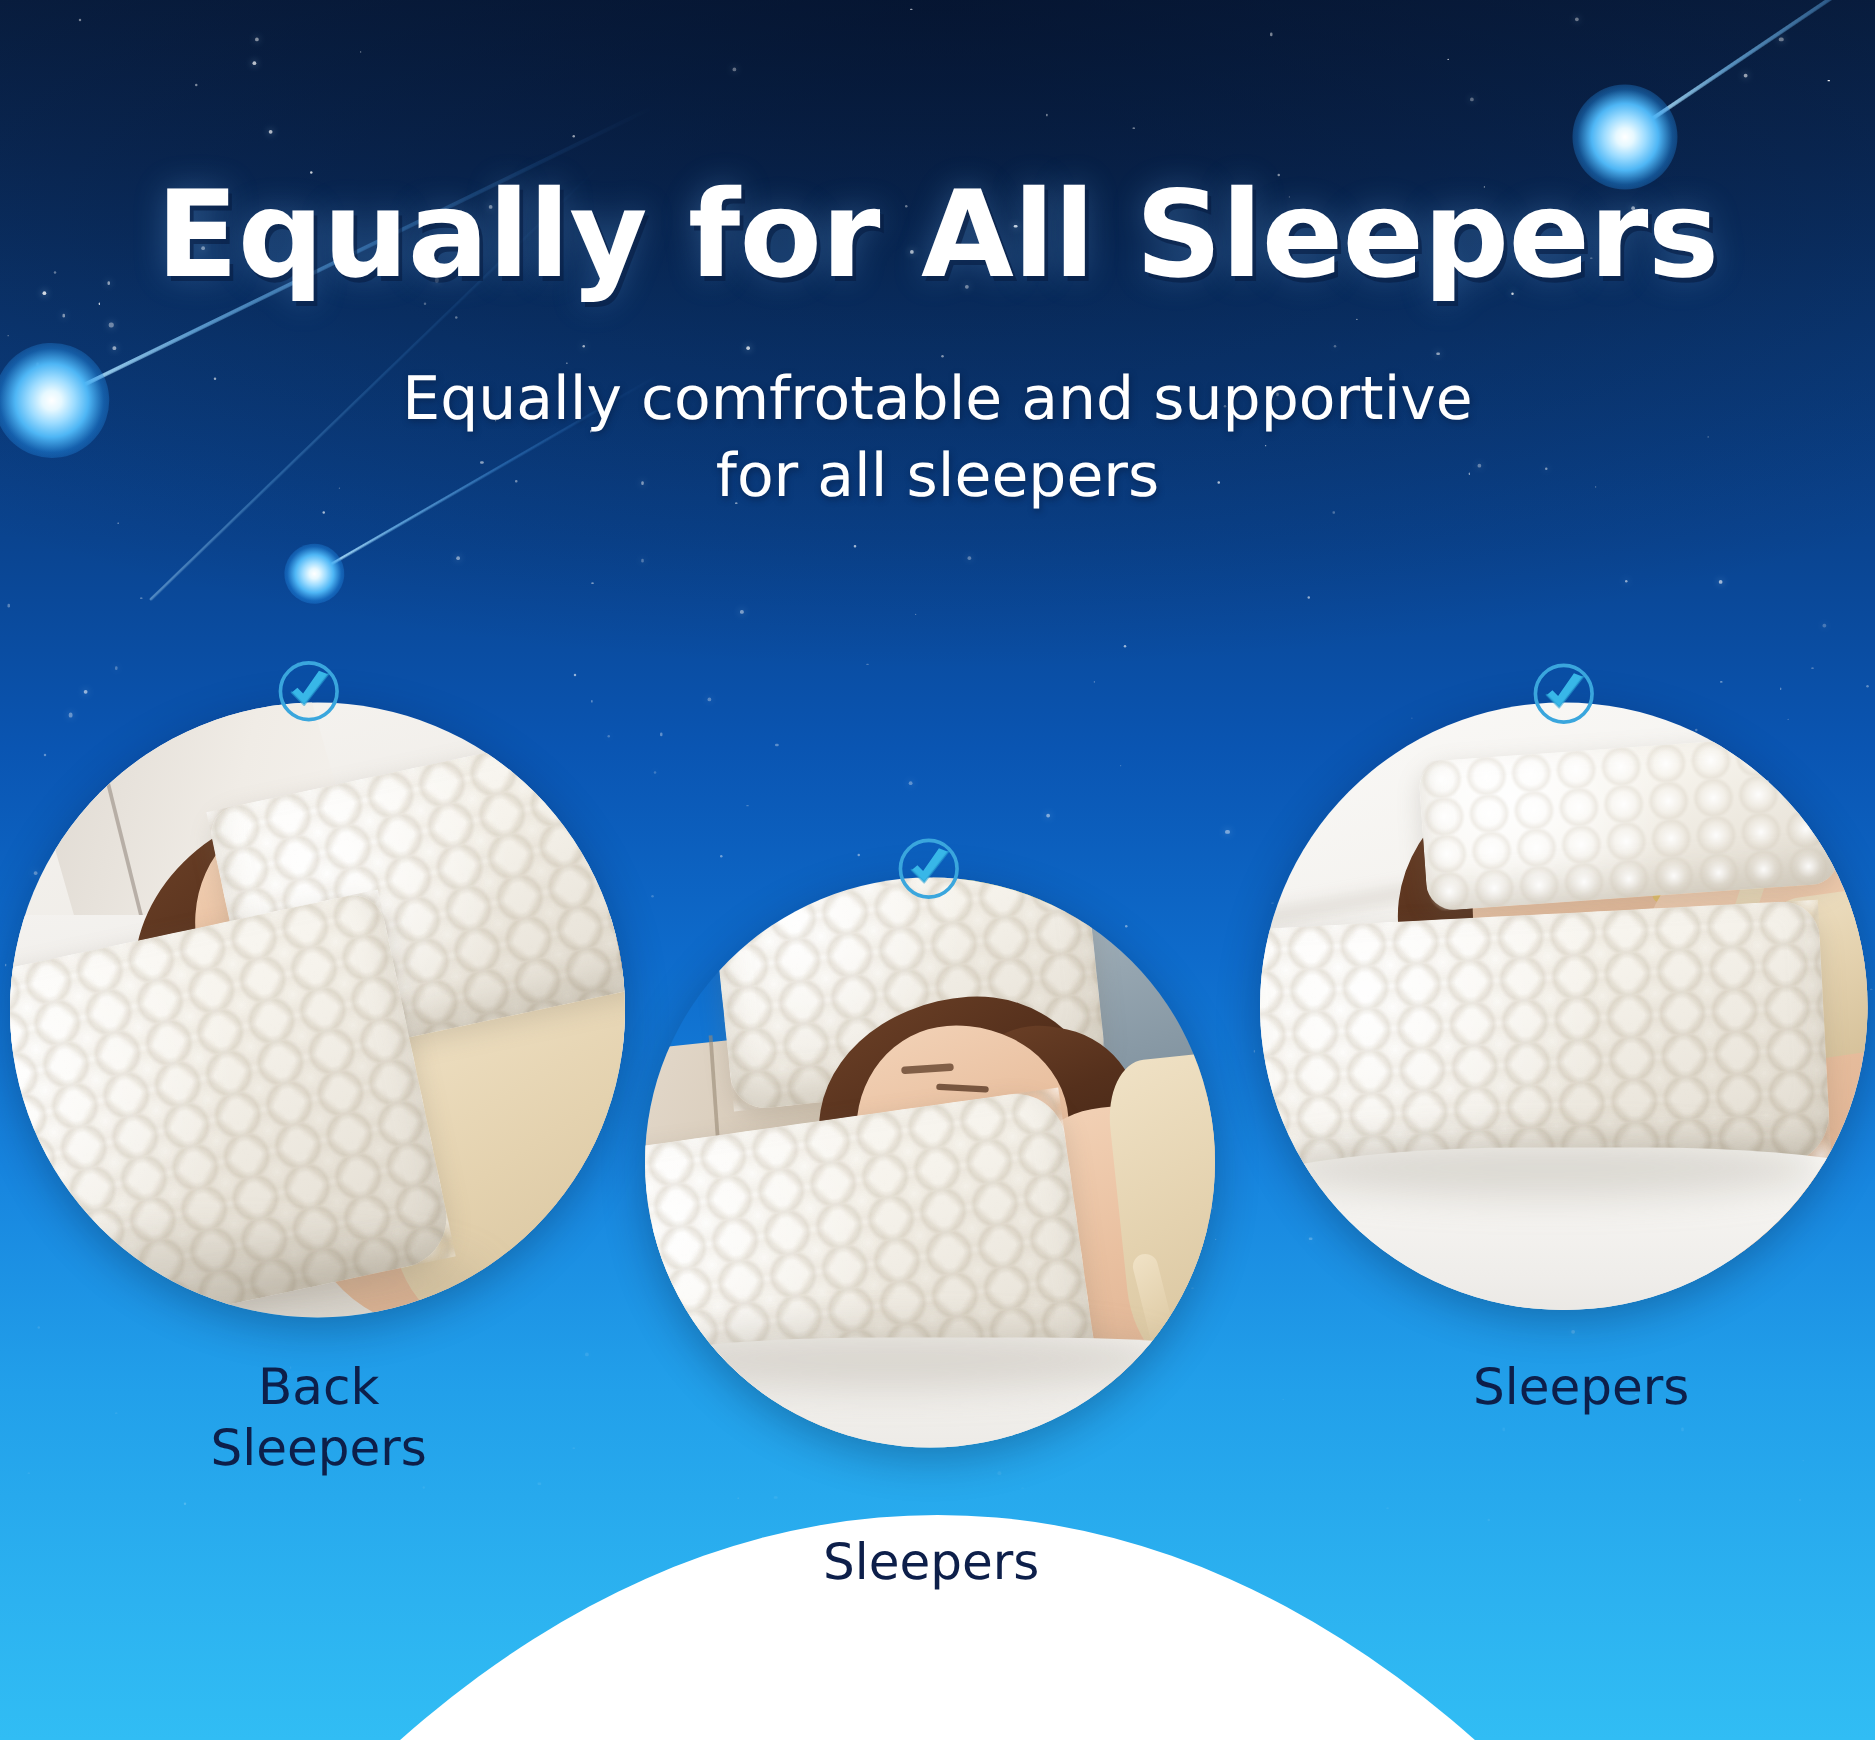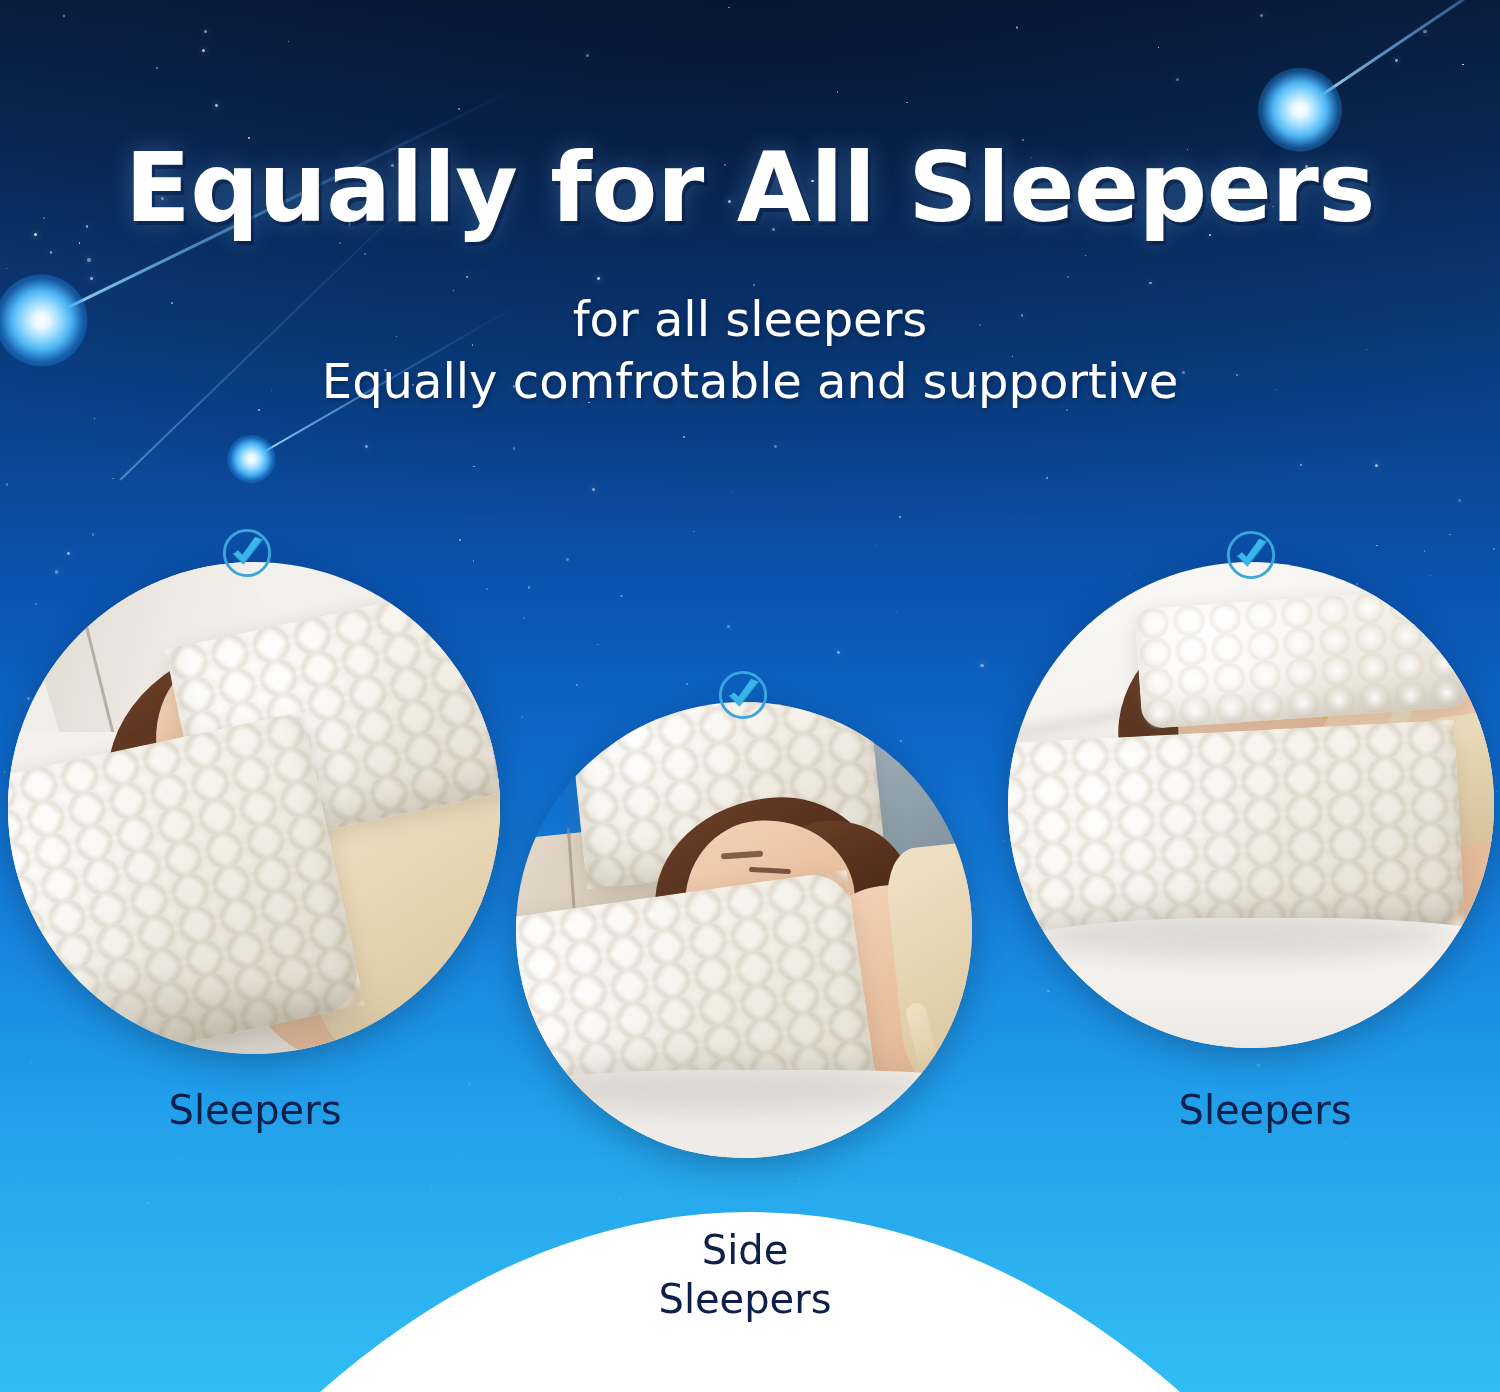--- a/index.html
+++ b/index.html
@@ -471,22 +471,22 @@
     <div class="ss-head" style="width:48px;height:48px;left:-20px;"></div>
   </div>
 
   <div class="shooting-star" style="left:120px; top:470px; width:520px; height:20px; transform: rotate(-44deg); opacity:0.42;">
     <div class="ss-tail" style="width:510px; height:2px;"></div>
   </div>
 
   <div class="headline">Equally for All Sleepers</div>
 
   <div class="subhead">
+    <span>Equally comfrotable and supportive</span>
     <span>for all sleepers</span>
-    <span>Equally comfrotable and supportive</span>
   </div>
 
   <div class="bottom-curve"></div>
 
   <div class="photo-circle" style="left:8px; top:562px; width:492px; height:492px;">
     <div class="photo-inner">
 
       <div class="bedsheet" style="left:-20px; top:-20px; width:540px; height:300px; background:linear-gradient(165deg,#f7f5f2 0%,#efece7 60%,#e6e2db 100%);"></div>
 
       <div style="position:absolute; left:40px; top:-10px; width:230px; height:250px; background:linear-gradient(120deg,#ded8d0 0%,#f0ece6 55%,#f6f3ef 100%); transform:rotate(-16deg); border-radius:6px;"></div>
@@ -521,20 +521,21 @@
     </div>
   </div>
   <div class="check-badge" style="left:218px; top:524px;">
     <svg viewBox="0 0 64 64" width="58" height="58" aria-hidden="true">
       <circle cx="32" cy="32" r="25" fill="none" stroke="#3aa6dd" stroke-width="3.2"></circle>
       <path d="M17 33 L28 44 L49 17 L41 14 L27 34 L22 29 Z" fill="#38b7e8"></path>
       <path d="M17 33 L28 44 L49 17" fill="none" stroke="#2aa3d6" stroke-width="2" stroke-linejoin="round" stroke-linecap="round" opacity="0.55"></path>
     </svg>
   </div>
   <div class="sleeper-label" style="left:60px; top:1086px; width:390px;">
+    <span>Back</span>
     <span>Sleepers</span>
   </div>
 
   <div class="photo-circle" style="left:516px; top:702px; width:456px; height:456px;">
     <div class="photo-inner">
 
       <div style="position:absolute; left:230px; top:-30px; width:290px; height:250px; background:linear-gradient(160deg,#b8c4cc 0%,#95a5b0 45%,#6f8290 100%);"></div>
       <div style="position:absolute; left:336px; top:-20px; width:14px; height:240px; background:#43525e; opacity:0.75;"></div>
       <div style="position:absolute; left:252px; top:-24px; width:76px; height:70px; background:radial-gradient(circle at 40% 60%, #7fa866 0%, #4f7a3c 70%); border-radius:50% 50% 45% 55%;"></div>
 
@@ -568,21 +569,20 @@
     </div>
   </div>
   <div class="check-badge" style="left:714px; top:666px;">
     <svg viewBox="0 0 64 64" width="58" height="58" aria-hidden="true">
       <circle cx="32" cy="32" r="25" fill="none" stroke="#3aa6dd" stroke-width="3.2"></circle>
       <path d="M17 33 L28 44 L49 17 L41 14 L27 34 L22 29 Z" fill="#38b7e8"></path>
       <path d="M17 33 L28 44 L49 17" fill="none" stroke="#2aa3d6" stroke-width="2" stroke-linejoin="round" stroke-linecap="round" opacity="0.55"></path>
     </svg>
   </div>
   <div class="sleeper-label" style="left:570px; top:1226px; width:350px;">
-    <span>Side</span>
     <span>Sleepers</span>
   </div>
 
   <div class="photo-circle" style="left:1008px; top:562px; width:486px; height:486px;">
     <div class="photo-inner">
 
       <div class="bedsheet" style="left:-30px; top:-30px; width:560px; height:560px; background:linear-gradient(165deg,#fbfaf8 0%,#f2f0ec 45%,#e6e3dd 100%);"></div>
       <div style="position:absolute; left:-20px; top:150px; width:240px; height:10px; background:rgba(180,172,160,0.35); filter:blur(6px); transform:rotate(-10deg);"></div>
 
       <div class="hair" style="left:108px; top:48px; width:260px; height:200px; border-radius:55% 48% 45% 52%/62% 58% 42% 38%; transform:rotate(-6deg);"></div>

